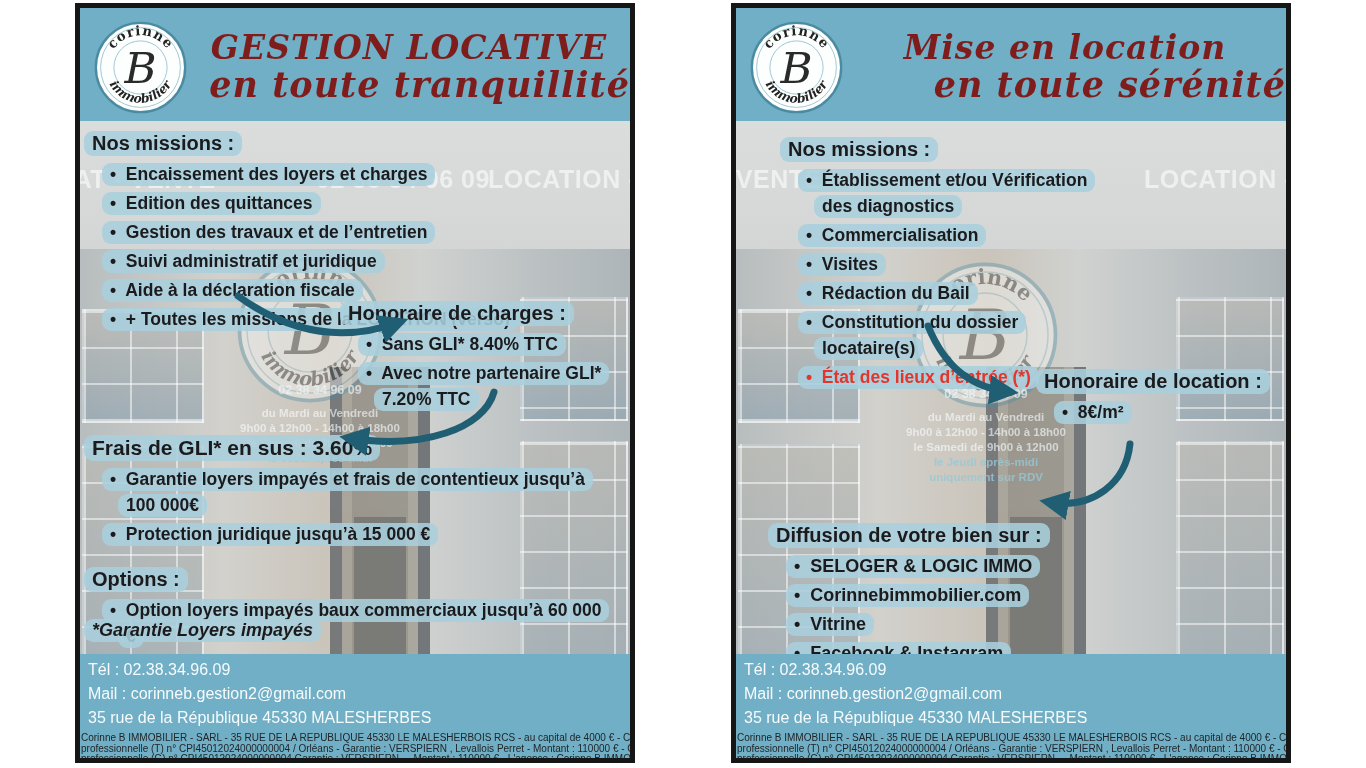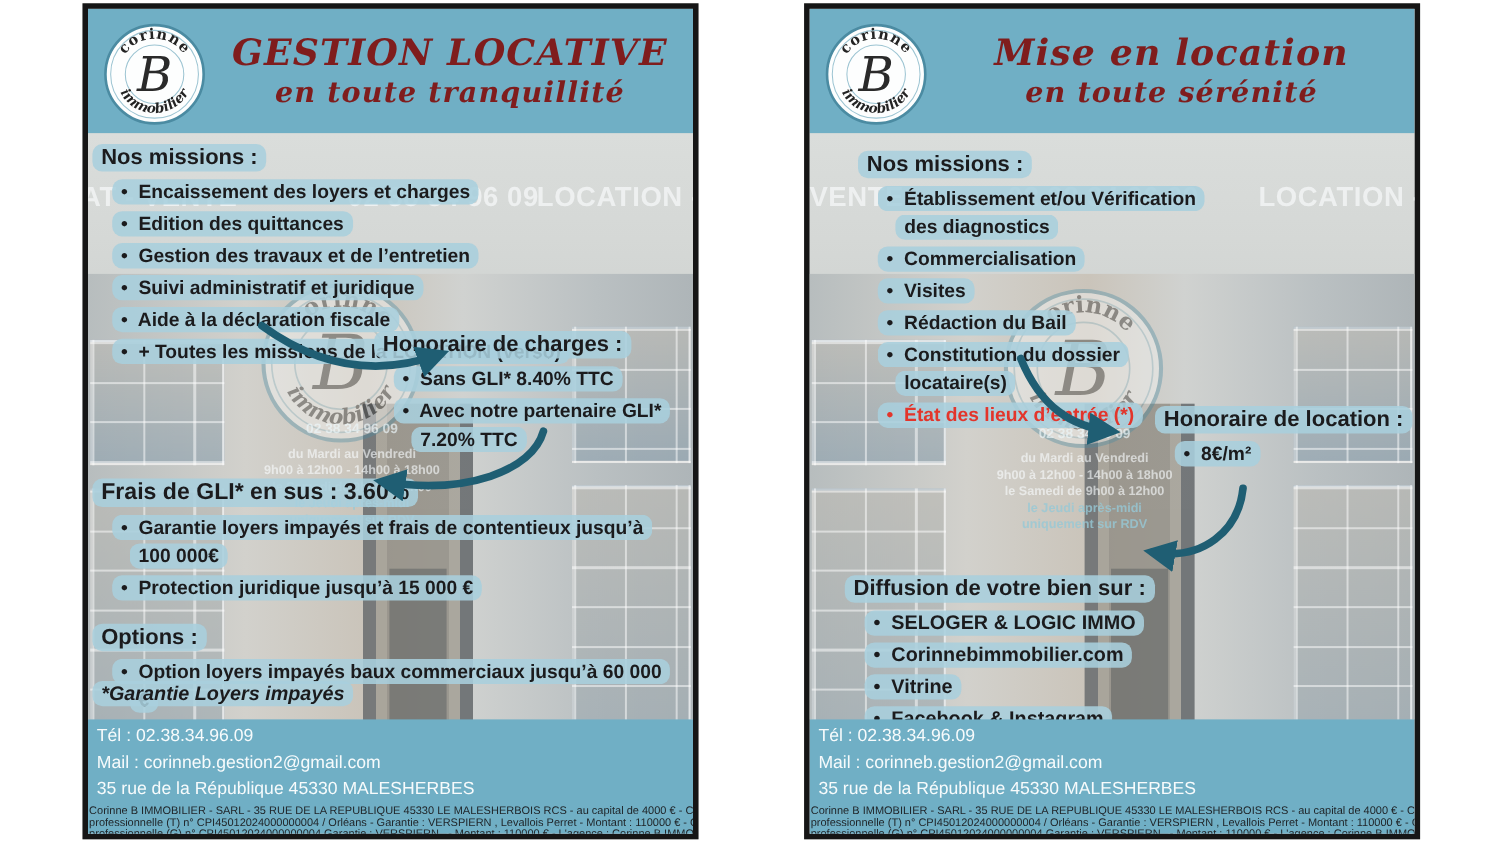--- a/index.html
+++ b/index.html
@@ -46,21 +46,21 @@
   .wm-lines div:nth-child(5),.wm-lines div:nth-child(6){color:rgba(150,200,214,.8);}
 
   
   .band{background:#70afc5;}
   .header{position:absolute;left:0;top:0;right:0;height:113px;z-index:3;
           display:flex;align-items:center;}
   .logo{width:95px;height:95px;margin:6px 0 0 13px;flex:0 0 auto;}
   .titles{flex:1;text-align:center;color:#7f1d1d;margin-top:2px;
           font-family:"DejaVu Serif","Liberation Serif",serif;font-style:italic;font-weight:700;}
   .title-1{font-size:33px;line-height:38px;letter-spacing:1px;}
-  .title-2{font-size:26px;line-height:36px;letter-spacing:1px;}
+  .title-2{font-size:35px;line-height:36px;letter-spacing:1px;text-align:right;}
 
   
   .content{position:absolute;inset:0;z-index:2;}
   .sec{position:absolute;color:#1b1b1d;}
   .hl{background:rgba(168,207,221,.88);border-radius:9px;padding:1px 8px 2px;
       -webkit-box-decoration-break:clone;box-decoration-break:clone;}
   .sec-head{margin-bottom:6px;}
   .sec-head .hl{font-size:20px;font-weight:700;
                 text-decoration-thickness:2.5px;text-underline-offset:4px;}
   .sec-head.big .hl{font-size:21px;}
@@ -69,21 +69,21 @@
               font-size:17.5px;line-height:26px;font-weight:700;}
   .b{font-weight:700;}
   .red,.red .b{color:#e3352b;}
   .footnote{font-size:18px;font-weight:700;font-style:italic;}
   .l-missions{left:4px;top:124px;width:452px;}
   .l-honoraire{left:260px;top:294px;width:292px;}
   .l-frais{left:4px;top:428px;width:532px;}
   .l-options{left:4px;top:560px;width:532px;}
   .l-footnote{left:4px;top:612px;}
   .r-missions{left:44px;top:130px;width:330px;}
-  .r-honoraire{left:300px;top:362px;width:244px;margin-left:14px;}
+  .r-honoraire{left:300px;top:362px;width:244px;}
   .r-diffusion{left:32px;top:480px;width:310px;margin-top:36px;}
   .r-diffusion ul.blist li{font-size:18px;}
 
   
   .arrow{position:absolute;z-index:2;overflow:visible;}
   .arrow path{fill:none;stroke:#1f5e73;stroke-width:7;stroke-linecap:round;}
   .a1{left:150px;top:280px;}
   .a2{left:252px;top:378px;}
   .a3{left:182px;top:310px;}
   .a4{left:300px;top:428px;}

